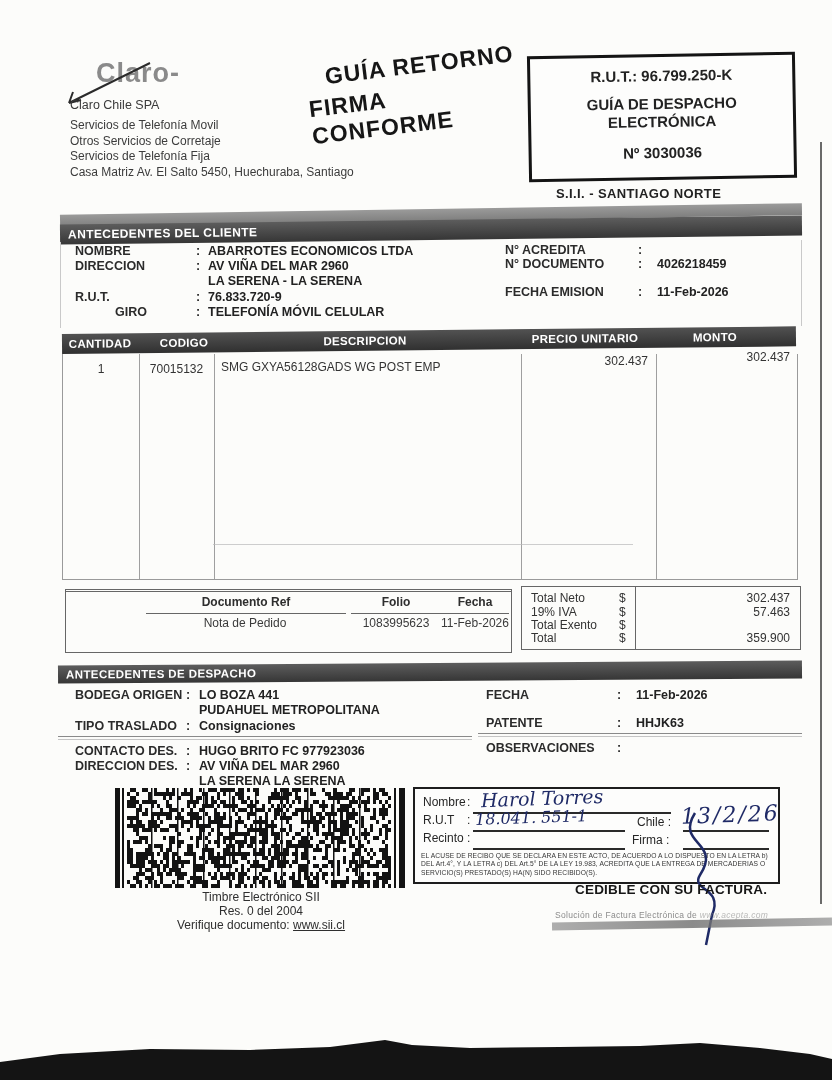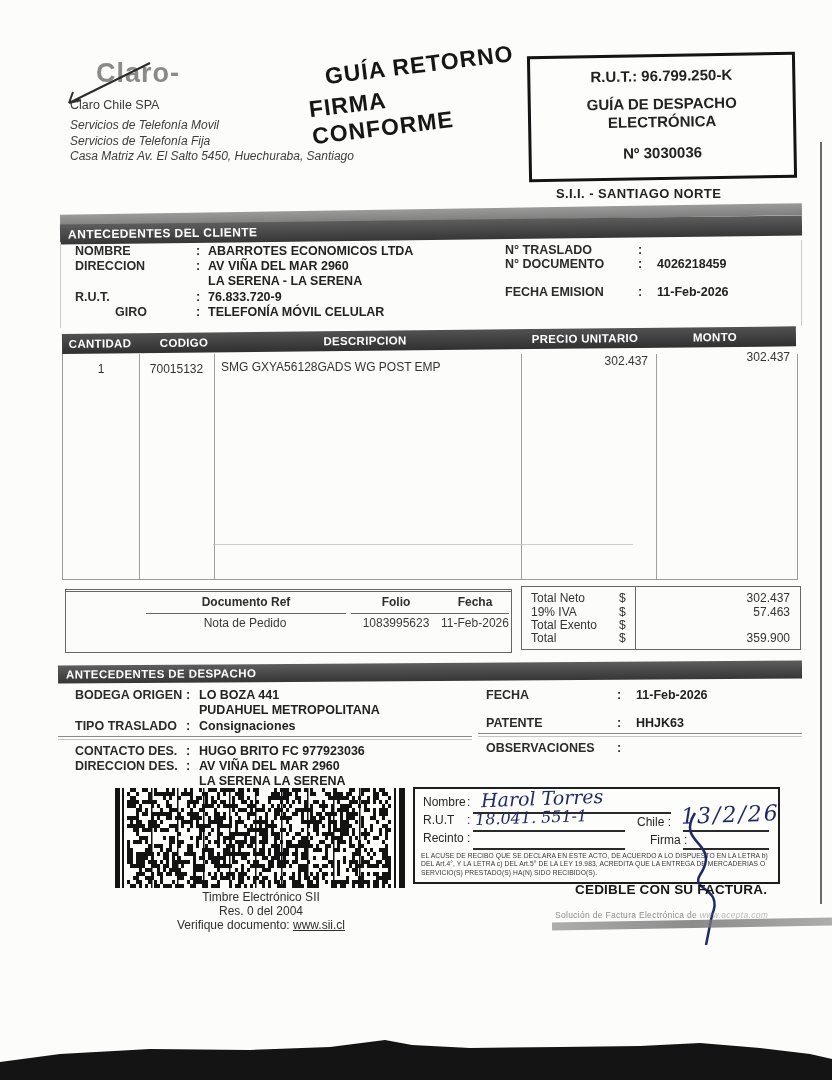--- a/index.html
+++ b/index.html
@@ -3,21 +3,21 @@
 <meta charset="utf-8">
 <style>
   html,body{margin:0;padding:0;background:#e8e8e6;}
   #page{position:relative;width:832px;height:1080px;background:#fcfcfa;overflow:hidden;
         font-family:"Liberation Sans", sans-serif;color:#222;}
   .abs{position:absolute;}
   .colon::before{content:":";}
   
   .logo{font-size:27px;color:#8a8a8a;letter-spacing:1px;font-weight:700;transform:rotate(-3deg);}
   .company{font-size:12.5px;color:#3a3a3a;}
-  .svc{font-size:12px;line-height:15.5px;color:#3c3c3c;font-style:italic;}
+  .svc{font-size:12px;line-height:15.5px;color:#3c3c3c;}
   
   .stamp{transform:rotate(-7deg);font-weight:700;color:#161616;}
   .stamp .l1{font-size:23px;letter-spacing:1px;padding-left:20px;}
   .stamp .l2{font-size:23px;letter-spacing:1px;margin-top:4px;}
   
   .siibox{border:3px solid #141414;transform:rotate(-1deg);text-align:center;background:#fdfdfc;}
   .siibox .rut{font-size:15px;font-weight:700;margin-top:10px;}
   .siibox .doctype{font-size:15px;font-weight:700;margin-top:11px;line-height:18px;}
   .siibox .num{font-size:15px;font-weight:700;margin-top:13px;}
   .siioffice{font-size:13px;font-weight:700;letter-spacing:.4px;}
@@ -71,20 +71,21 @@
 
   <div class="abs" style="left:96px;top:58px;">
     <span class="logo">Claro-</span>
   </div>
   <svg class="abs" style="left:55px;top:55px;" width="120" height="70">
     <path d="M95,8 L14,48 M14,48 l12,-3 M14,48 l4,-11" stroke="#2b2b2b" stroke-width="2" fill="none"></path>
   </svg>
   <div class="abs company" style="left:70px;top:98px;">Claro Chile SPA</div>
   <div class="abs svc" style="left:70px;top:118px;">
     <div>Servicios de Telefonía Movil</div>
+    <div>Otros Servicios de Corretaje</div>
     <div>Servicios de Telefonía Fija</div>
     <div>Casa Matriz Av. El Salto 5450, Huechuraba, Santiago</div>
   </div>
 
   <div class="abs stamp" style="left:308px;top:52px;width:220px;">
     <div class="l1">GUÍA RETORNO</div>
     <div class="l2">FIRMA CONFORME</div>
   </div>
 
   <div class="abs siibox" style="left:528px;top:54px;width:262px;height:120px;">
@@ -114,21 +115,21 @@
   <div class="abs val" style="left:208px;top:274px;">LA SERENA -  LA SERENA</div>
 
   <div class="abs lbl" style="left:75px;top:290px;">R.U.T.</div>
   <div class="abs c colon" style="left:196px;top:290px;"></div>
   <div class="abs val" style="left:208px;top:290px;">76.833.720-9</div>
 
   <div class="abs lbl" style="left:75px;top:305px;margin-left:40px;">GIRO</div>
   <div class="abs c colon" style="left:196px;top:305px;"></div>
   <div class="abs val" style="left:208px;top:305px;">TELEFONÍA MÓVIL CELULAR</div>
 
-  <div class="abs lbl" style="left:505px;top:243px;">N° TRASLADO</div>
+  <div class="abs lbl" style="left:505px;top:243px;">N° ACREDITA</div>
   <div class="abs c colon" style="left:638px;top:243px;"></div>
 
   <div class="abs lbl" style="left:505px;top:257px;">N° DOCUMENTO</div>
   <div class="abs c colon" style="left:638px;top:257px;"></div>
   <div class="abs val" style="left:657px;top:257px;">4026218459</div>
 
   <div class="abs lbl" style="left:505px;top:285px;">FECHA EMISION</div>
   <div class="abs c colon" style="left:638px;top:285px;"></div>
   <div class="abs val" style="left:657px;top:285px;">11-Feb-2026</div>
 
@@ -1339,21 +1340,21 @@
     <div class="rlbl colon" style="left:52px;top:24px;"></div>
     <div class="hw" style="left:60px;top:19px;font-size:16px;">18.041. 551-1</div>
     <div class="hline" style="left:58px;top:41px;width:152px;"></div>
     <div class="rlbl" style="left:222px;top:26px;">Chile :</div>
     <div class="hline" style="left:268px;top:41px;width:86px;"></div>
     <div class="hw" style="left:266px;top:13px;font-size:22px;letter-spacing:2px;">13/2/26</div>
 
     <div class="rlbl" style="left:8px;top:42px;">Recinto</div>
     <div class="rlbl colon" style="left:52px;top:42px;"></div>
     <div class="hline" style="left:58px;top:59px;width:152px;"></div>
-    <div class="rlbl" style="left:235px;top:44px;">Firma :</div>
+    <div class="rlbl" style="left:217px;top:44px;">Firma :</div>
     <div class="hline" style="left:268px;top:59px;width:86px;"></div>
 
     <div class="legal" style="left:6px;top:63px;width:352px;">EL ACUSE DE RECIBO QUE SE DECLARA EN ESTE ACTO, DE ACUERDO A LO DISPUESTO EN LA LETRA b) DEL Art.4°, Y LA LETRA c) DEL Art.5° DE LA LEY 19.983, ACREDITA QUE LA ENTREGA DE MERCADERIAS O SERVICIO(S) PRESTADO(S) HA(N) SIDO RECIBIDO(S).</div>
   </div>
 
   <svg class="abs" style="left:650px;top:795px;" width="140" height="155">
     <path d="M45,18 C25,50 72,46 50,80 C40,96 74,92 62,120 L56,150" stroke="#1f2a66" stroke-width="2.5" fill="none"></path>
   </svg>
 
   <div class="abs cedible" style="left:575px;top:882px;">CEDIBLE CON SU FACTURA.</div>

